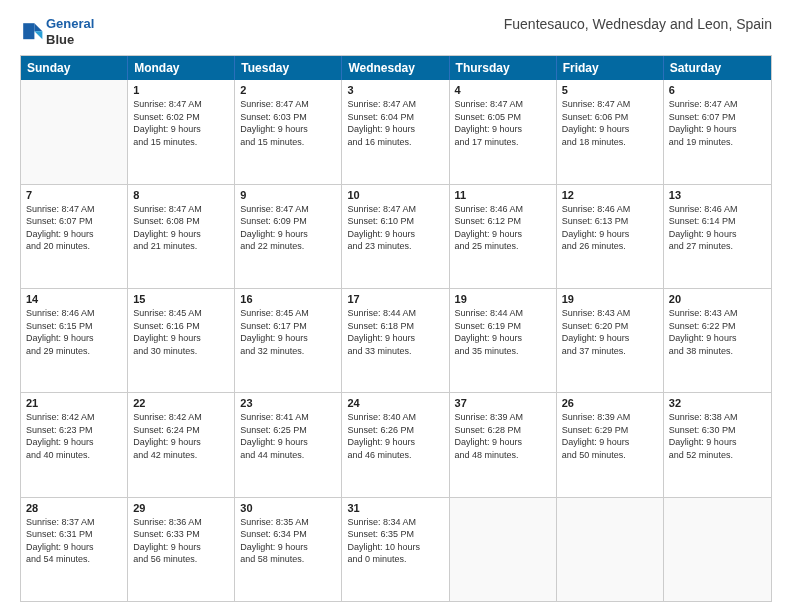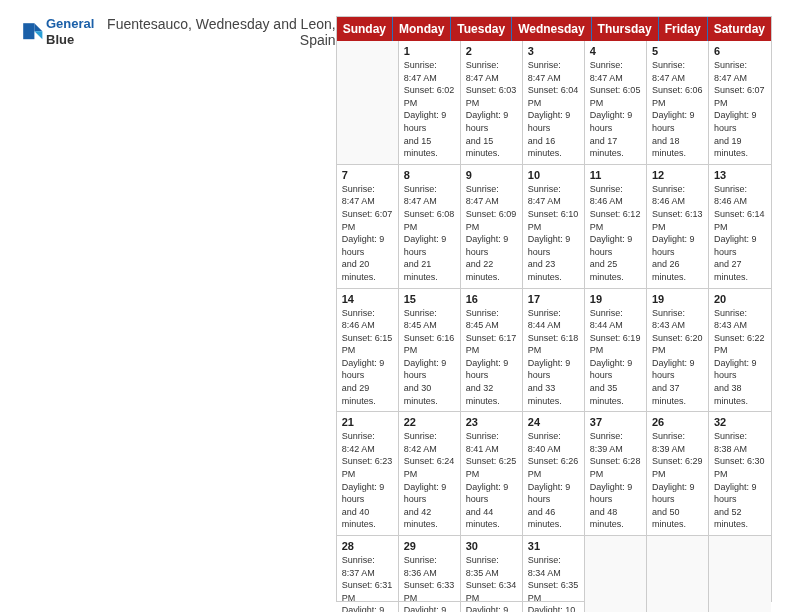--- a/index.html
+++ b/index.html
@@ -8,21 +8,21 @@
       background: #fff;
       width: 792px;
       height: 612px;
       overflow: hidden;
     }
     .page {
       width: 792px;
       height: 612px;
       padding: 16px 20px 10px 20px;
       display: flex;
-      flex-direction: row;
+      flex-direction: column;
     }
     .header {
       display: flex;
       justify-content: space-between;
       align-items: flex-start;
       margin-bottom: 8px;
     }
     .logo {
       display: flex;
       align-items: center;
@@ -56,21 +56,21 @@
     }
     .calendar {
       flex: 1;
       display: flex;
       flex-direction: column;
       border: 1px solid #ccc;
     }
     .cal-header {
       display: grid;
       grid-template-columns: repeat(7, 1fr);
-      background: #b91c1c;
+      background: #0369a1;
     }
     .cal-header-cell {
       color: #fff;
       font-size: 12px;
       font-weight: bold;
       padding: 5px 6px;
       text-align: left;
       border-right: 1px solid #2a6fbb;
     }
     .cal-header-cell:last-child { border-right: none; }

